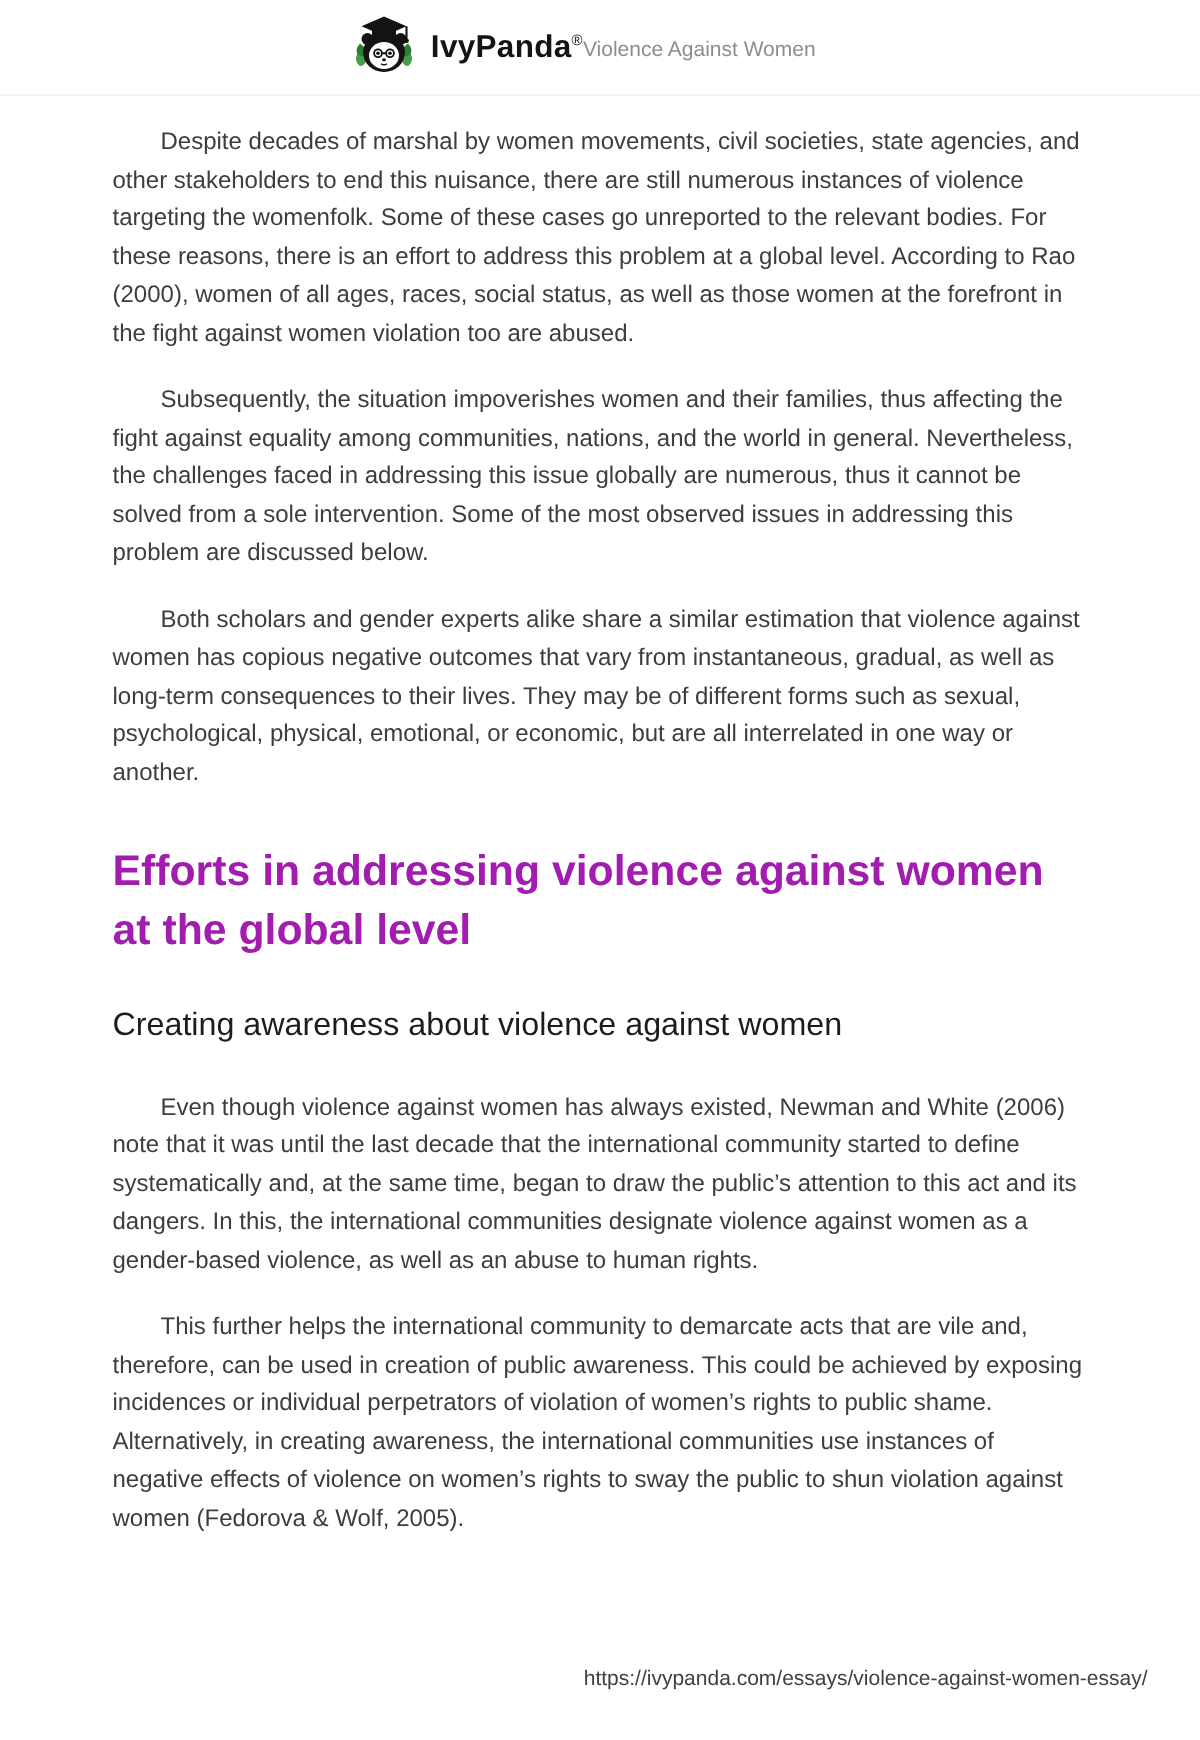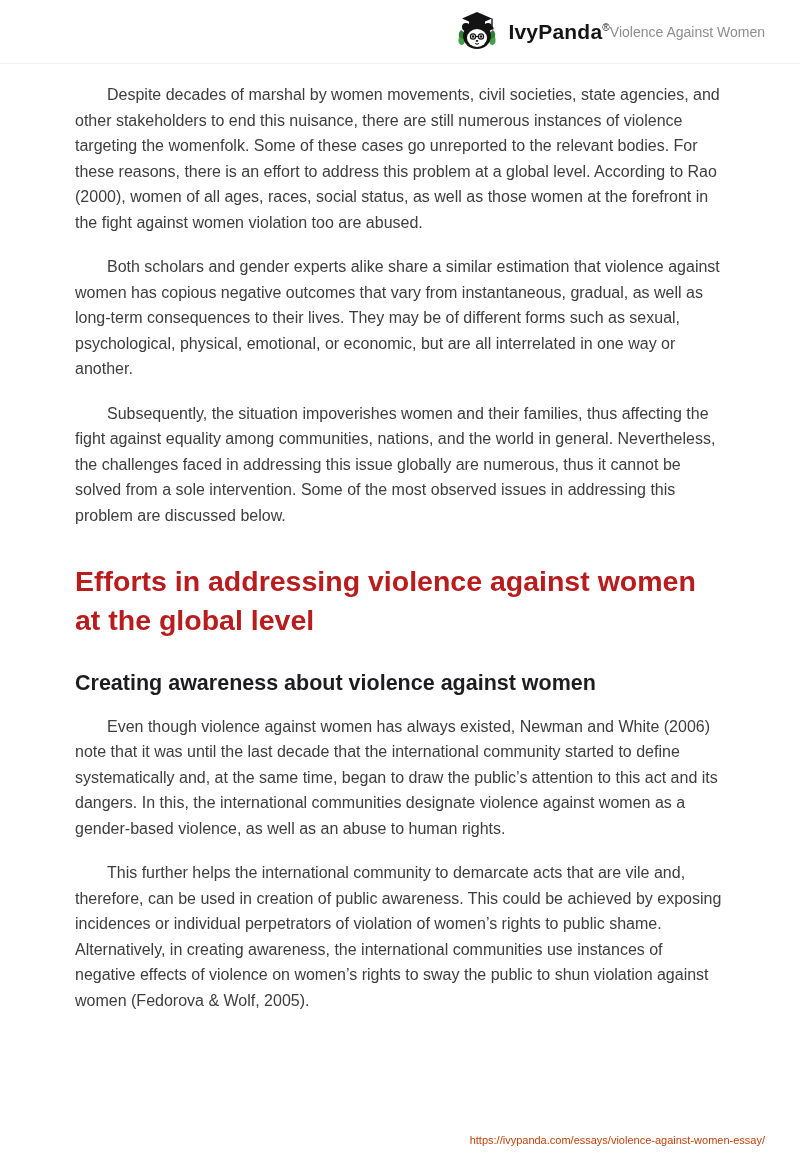--- a/index.html
+++ b/index.html
@@ -15,21 +15,21 @@
     background: #ffffff;
     font-family: "Liberation Sans", sans-serif;
     color: #3d3d3d;
     overflow: hidden;
     box-sizing: border-box;
   }
   
   .header {
     display: flex;
     align-items: center;
-    justify-content: flex-end;
+    justify-content: center;
     height: 64px;
     padding: 0 35px 0 14px;
     box-sizing: border-box;
     border-bottom: 1px solid #f0f0f0;
   }
   .brand {
     display: flex;
     align-items: center;
     gap: 10px;
     text-decoration: none;
@@ -62,37 +62,37 @@
     color: #3d3d3d;
     text-indent: 32px;
   }
   .doc-body p.no-indent {
     text-indent: 0;
   }
   .doc-body h2 {
     font-size: 28.5px;
     line-height: 1.38;
     font-weight: bold;
-    color: #b91c1c;
+    color: #a21caf;
     margin: 34px 0 14px 0;
   }
   .doc-body h3 {
     font-size: 21.5px;
     line-height: 1.35;
-    font-weight: bold;
+    font-weight: normal;
     color: #1d1d1f;
-    margin: 28px 0 16px 0;
+    margin: 28px 0 28px 0;
   }
   
   .footer {
     position: absolute;
-    bottom: 14px;
+    bottom: 34px;
     right: 35px;
-    font-size: 11px;
-    color: #c2410c;
+    font-size: 14px;
+    color: #404040;
   }
 </style>
 </head>
 <body>
 
 <div class="page">
 
   <header class="header">
     <div class="brand">
       <span>
@@ -125,22 +125,22 @@
           <circle cx="36" cy="21.2" r="1.6" fill="#131313"></circle>
         </svg>
       </span>
       <span class="brand-name"><span>IvyPanda</span><sup>®</sup></span>
     </div>
     <div class="page-label">Violence Against Women</div>
   </header>
 
   <main class="doc-body">
     <p>Despite decades of marshal by women movements, civil societies, state agencies, and other stakeholders to end this nuisance, there are still numerous instances of violence targeting the womenfolk. Some of these cases go unreported to the relevant bodies. For these reasons, there is an effort to address this problem at a global level. According to Rao (2000), women of all ages, races, social status, as well as those women at the forefront in the fight against women violation too are abused.</p>
+    <p>Subsequently, the situation impoverishes women and their families, thus affecting the fight against equality among communities, nations, and the world in general. Nevertheless, the challenges faced in addressing this issue globally are numerous, thus it cannot be solved from a sole intervention. Some of the most observed issues in addressing this problem are discussed below.</p>
     <p>Both scholars and gender experts alike share a similar estimation that violence against women has copious negative outcomes that vary from instantaneous, gradual, as well as long-term consequences to their lives. They may be of different forms such as sexual, psychological, physical, emotional, or economic, but are all interrelated in one way or another.</p>
-    <p>Subsequently, the situation impoverishes women and their families, thus affecting the fight against equality among communities, nations, and the world in general. Nevertheless, the challenges faced in addressing this issue globally are numerous, thus it cannot be solved from a sole intervention. Some of the most observed issues in addressing this problem are discussed below.</p>
     <h2>Efforts in addressing violence against women at the global level</h2>
     <h3>Creating awareness about violence against women</h3>
     <p>Even though violence against women has always existed, Newman and White (2006) note that it was until the last decade that the international community started to define systematically and, at the same time, began to draw the public’s attention to this act and its dangers. In this, the international communities designate violence against women as a gender-based violence, as well as an abuse to human rights.</p>
     <p>This further helps the international community to demarcate acts that are vile and, therefore, can be used in creation of public awareness. This could be achieved by exposing incidences or individual perpetrators of violation of women’s rights to public shame. Alternatively, in creating awareness, the international communities use instances of negative effects of violence on women’s rights to sway the public to shun violation against women (Fedorova &amp; Wolf, 2005).</p>
   </main>
 
   <div class="footer">https://ivypanda.com/essays/violence-against-women-essay/</div>
 
 </div>
 

